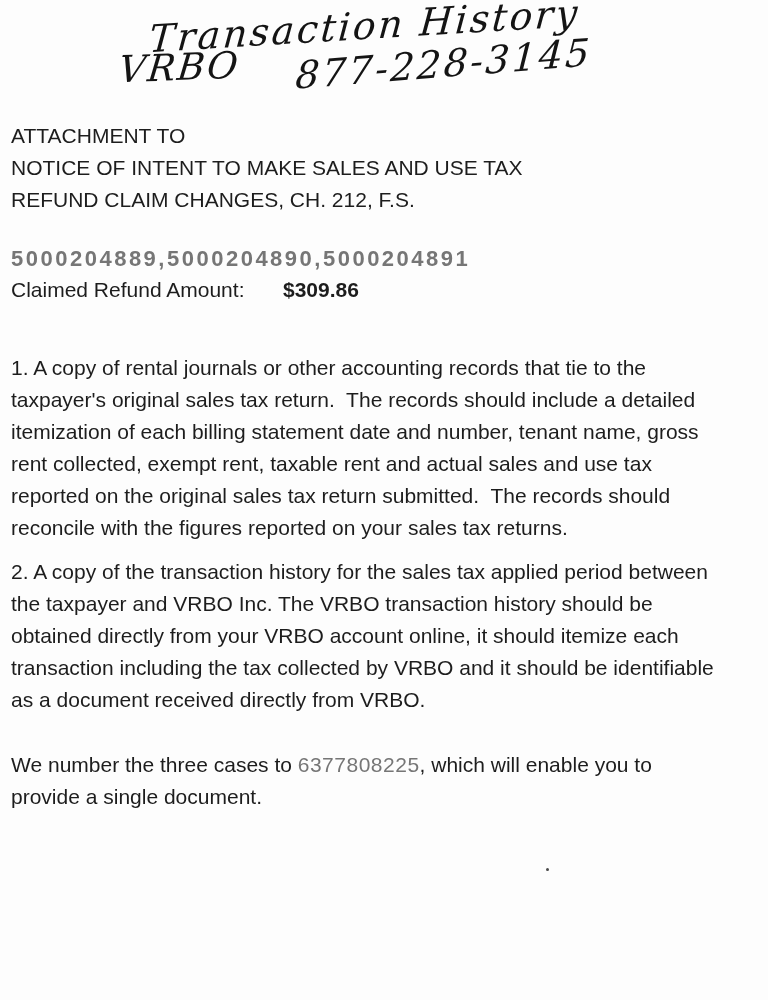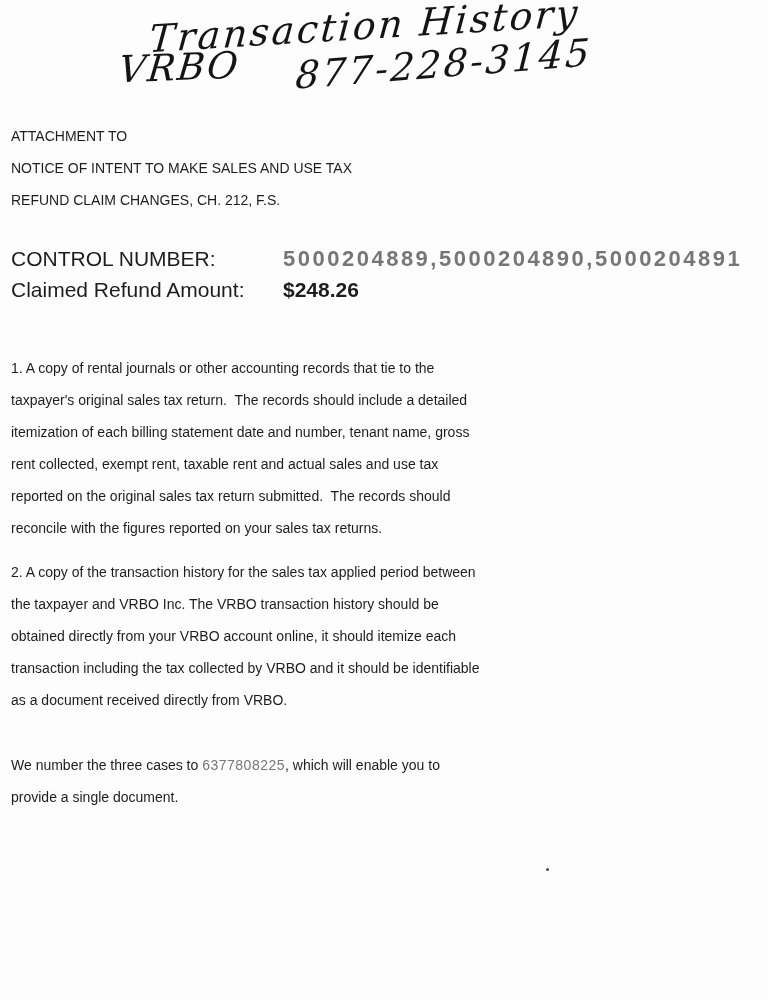--- a/index.html
+++ b/index.html
@@ -44,21 +44,21 @@
   }
   .hw-phone {
     left: 284px; top: 42px;
     font-size: 38px;
     letter-spacing: 2.5px;
     transform: rotate(-4.5deg) skewX(-8deg);
   }
 
   
   .typed {
-    font-size: 14px;
+    font-size: 21px;
     line-height: 32px;
     white-space: pre-wrap;
   }
   .header-block { margin-top: 0; }
 
   .details-block { margin-top: 30px; }
   .detail-row {
     display: flex;
     align-items: baseline;
     height: 32px;
@@ -103,26 +103,25 @@
     <div class="hw hw-vrbo">VRBO</div>
     <div class="hw hw-phone">877-228-3145</div>
   </div>
 
   <div class="typed header-block">ATTACHMENT TO
 NOTICE OF INTENT TO MAKE SALES AND USE TAX
 REFUND CLAIM CHANGES, CH. 212, F.S.</div>
 
   <div class="details-block">
     <div class="detail-row">
-      <span class="detail-label">CONTROL NUMBER:</span>
       <span class="detail-value stamped">5000204889,5000204890,5000204891</span>
     </div>
     <div class="detail-row">
       <span class="detail-label">Claimed Refund Amount:</span>
-      <span class="detail-value">$248.26</span>
+      <span class="detail-value">$309.86</span>
     </div>
   </div>
 
 
   <div class="typed para-item1">1. A copy of rental journals or other accounting records that tie to the
 taxpayer's original sales tax return.  The records should include a detailed
 itemization of each billing statement date and number, tenant name, gross
 rent collected, exempt rent, taxable rent and actual sales and use tax
 reported on the original sales tax return submitted.  The records should
 reconcile with the figures reported on your sales tax returns.</div>

